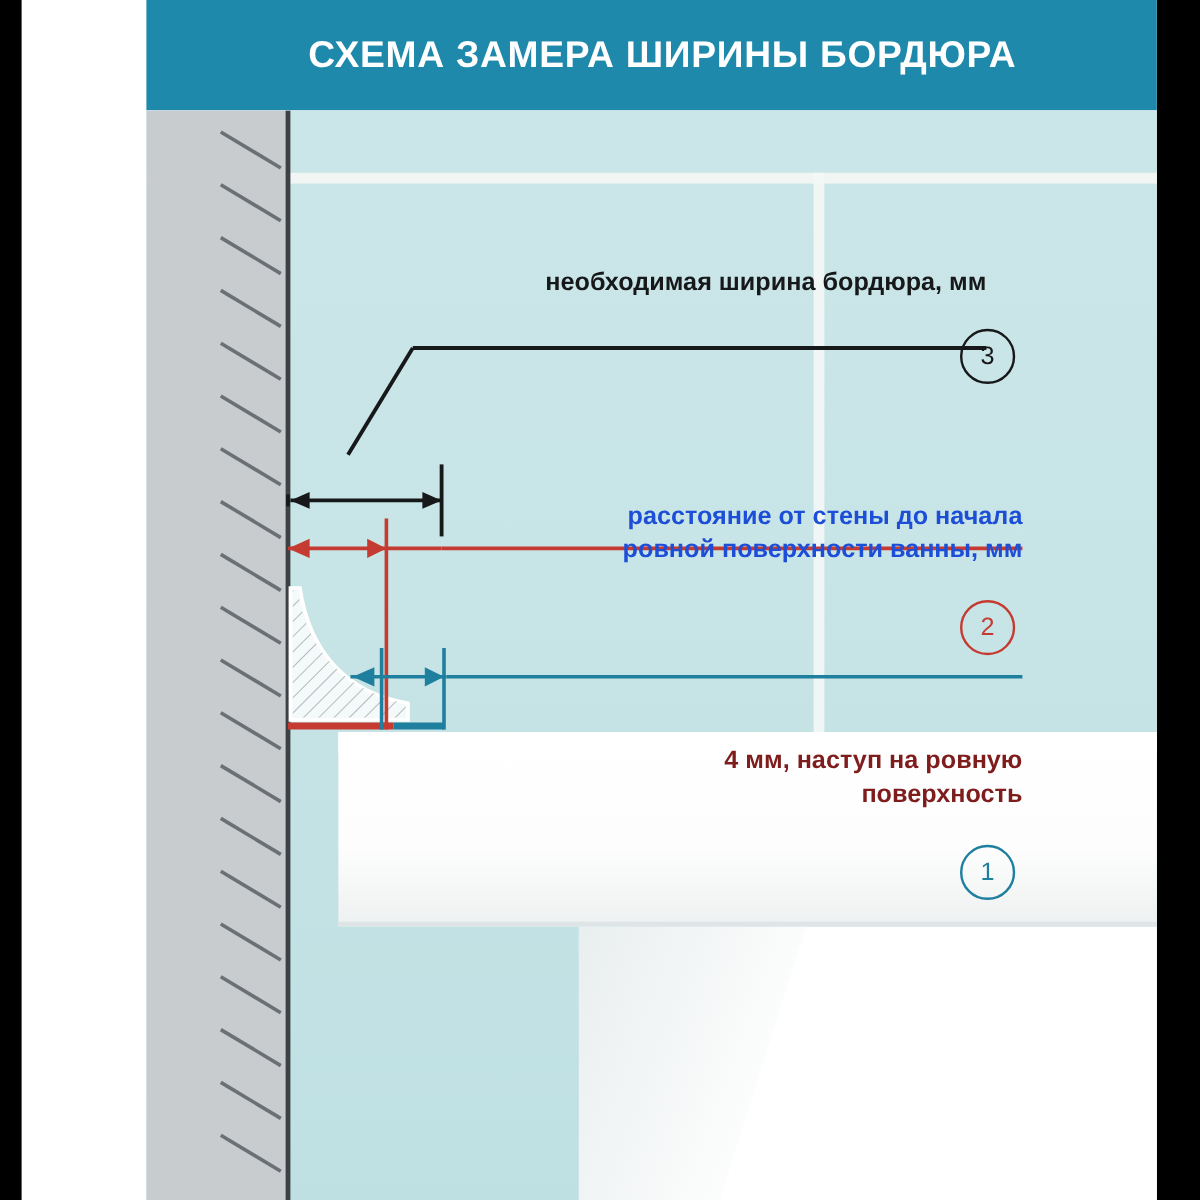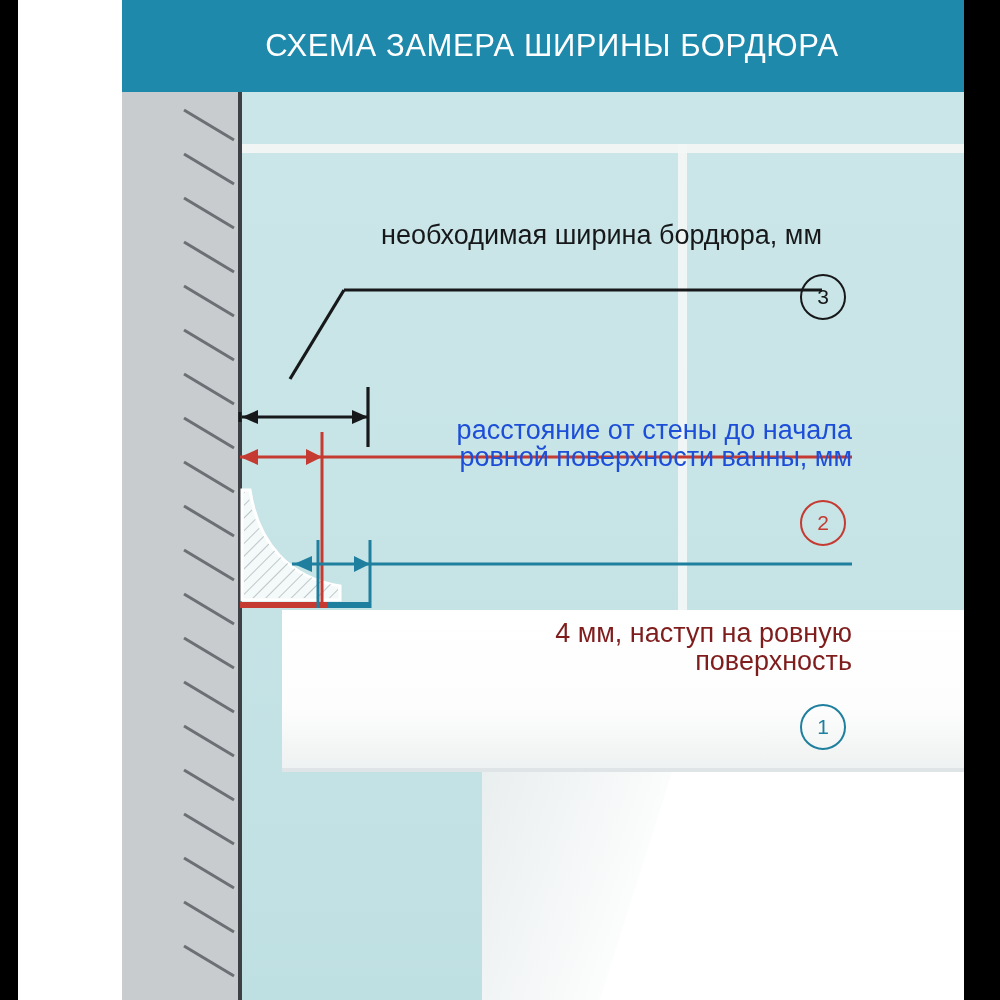--- a/index.html
+++ b/index.html
@@ -37,21 +37,21 @@
     width: 860px;
     height: 92px;
     background: #1f89ab;
     display: flex;
     align-items: center;
     justify-content: center;
   }
   .banner-title {
     color: #ffffff;
     font-size: 31px;
-    font-weight: normal;
+    font-weight: bold;
     letter-spacing: 0.6px;
     white-space: nowrap;
     font-family: "Liberation Sans", sans-serif;
   }
   
   .scene {
     position: absolute;
     left: 104px;
     top: 92px;
     width: 860px;
@@ -150,23 +150,24 @@
     left: 0;
     top: 0;
     width: 860px;
     height: 908px;
     overflow: visible;
   }
   
   .ann {
     position: absolute;
     font-family: "Liberation Sans", sans-serif;
-    font-size: 27px;
+    font-size: 21px;
     line-height: 27px;
     white-space: nowrap;
+    font-weight: bold;
   }
   .ann.black { color: #17181a; }
   .ann.red   { color: #1d4ed8; }
   .ann.blue  { color: #7f1d1d; }
   .ann.r     { text-align: right; }
   .num-badge {
     position: absolute;
     width: 42px;
     height: 42px;
     border-radius: 50%;

